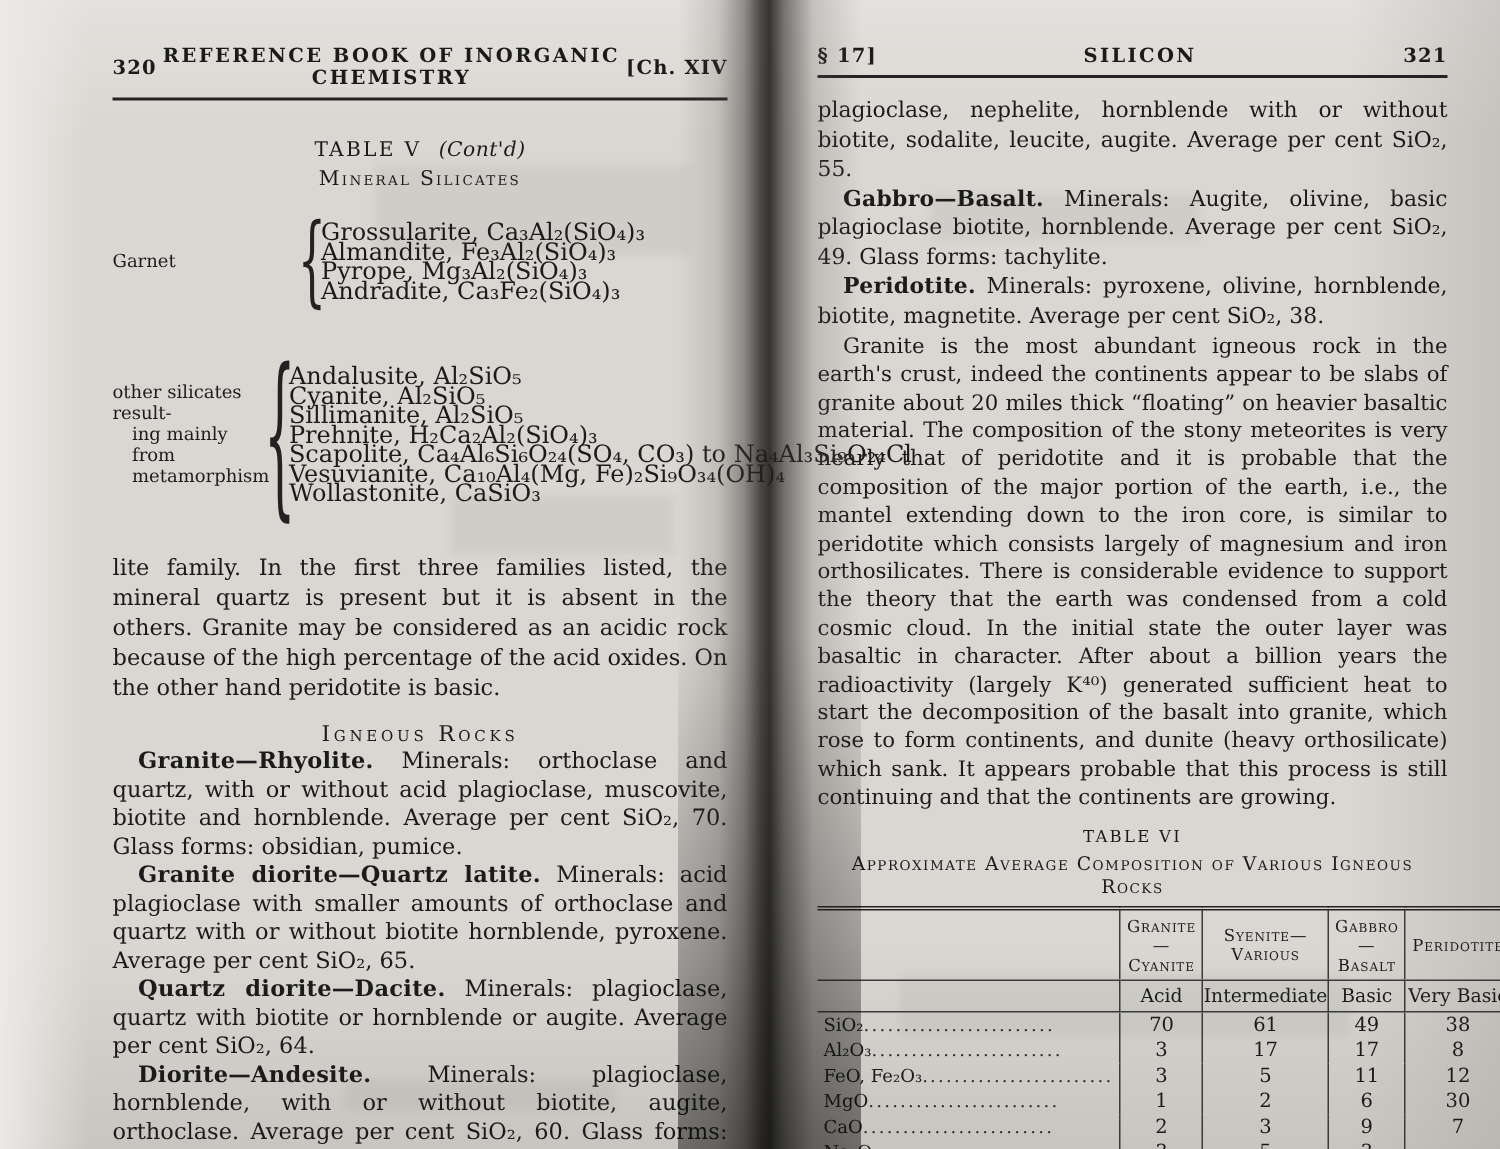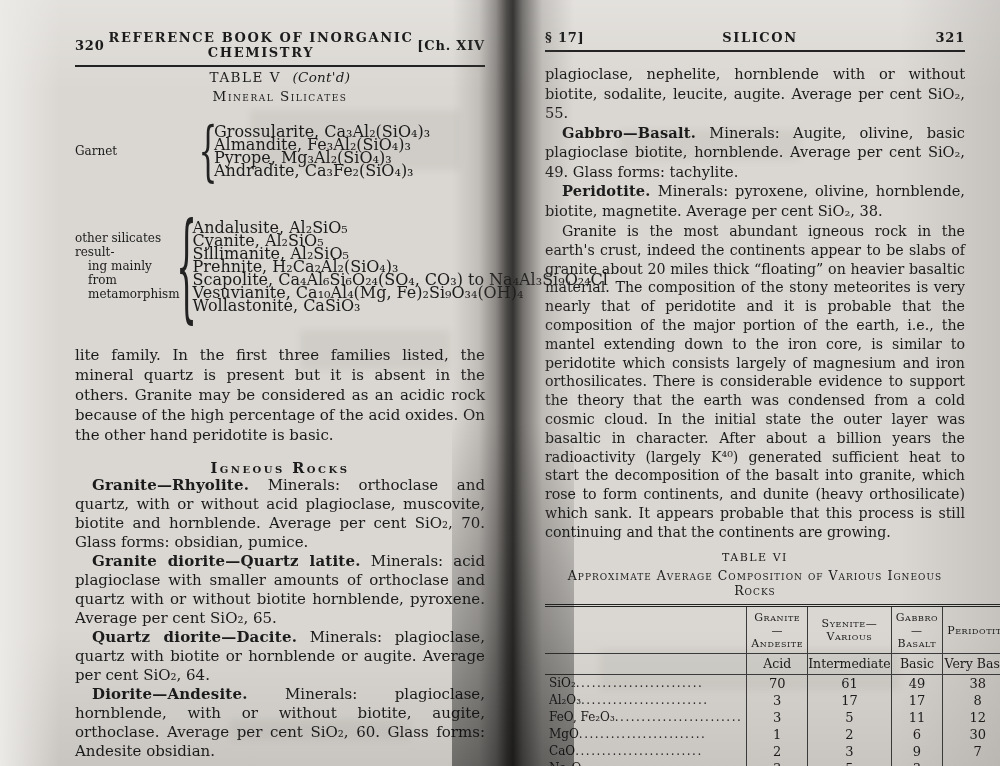--- a/index.html
+++ b/index.html
@@ -38,36 +38,36 @@
   .page { position: absolute; top: 30px; }
   .lp { left: 75px;  width: 410px; }
   .rp { left: 545px; width: 420px; }
 
   
   .runhead { display: flex; align-items: center; font-weight: bold; font-size: 13px;
              letter-spacing: 0.8px; padding-bottom: 5px; border-bottom: 2px solid #232323; }
   .runhead .mid { flex: 1; text-align: center; letter-spacing: 1.6px; }
 
   
-  .tv-title { text-align: center; font-size: 13.5px; margin-top: 2px; letter-spacing: 1.5px; }
+  .tv-title { text-align: center; font-size: 13.5px; margin-top: 25px; letter-spacing: 1.5px; }
   .tv-title .suffix { font-style: italic; letter-spacing: 0.3px; }
   .tv-sub { text-align: center; font-variant: small-caps; letter-spacing: 1.5px; font-size: 13.5px; margin-top: 3px; }
   .mgroup { display: flex; align-items: center; margin-top: 8px; }
   .mgroup .glabel { width: 126px; font-size: 12px; line-height: 14px; }
   .glabel .ind { padding-left: 13px; display: block; }
   .brace { width: 13px; display: flex; align-items: center; justify-content: center;
            overflow: visible; color: #222; font-family: "DejaVu Serif", serif; }
   .brace-sm span { font-size: 66px; transform: scaleX(0.45); display: block; }
   .brace-lg span { font-size: 118px; transform: scaleX(0.28); display: block; }
   .mlist { list-style: none; font-size: 16px; line-height: 13px; white-space: nowrap; }
   .connector { font-size: 12px; margin: 6px 0 0 12px; }
 
   
   .para { font-size: 15px; line-height: 20px; text-align: justify; margin-top: 10px; }
-  .sect-head { text-align: center; font-variant: small-caps; letter-spacing: 2.5px; font-size: 14.5px; margin-top: 14px; font-weight: bold; }
+  .sect-head { text-align: center; font-variant: small-caps; letter-spacing: 2.5px; font-size: 14.5px; margin-top: 14px; }
   .rock { font-size: 15px; line-height: 19px; text-align: justify; text-indent: 17px; }
   .rock b { letter-spacing: 0.2px; }
   .lp .rock:first-of-type { margin-top: 8px; }
   .rp .cont { margin-top: 12px; font-size: 14.6px; line-height: 19.5px; text-align: justify; }
   .rp .rock { font-size: 14.6px; line-height: 19.5px; }
   .rp .main-para { font-size: 14.2px; line-height: 18.8px; text-align: justify; text-indent: 17px; margin-top: 2px; }
 
   
   .tvi-title { text-align: center; font-size: 11px; letter-spacing: 1.5px; margin-top: 9px; }
   .tvi-caption { text-align: center; font-variant: small-caps; letter-spacing: 1px; font-size: 12.5px; margin-top: 4px; }
@@ -181,21 +181,21 @@
         <col class="c1">
         <col class="c2">
         <col class="c3">
         <col class="c4">
       </colgroup>
     <thead>
       <tr class="names">
         <th class="lbl"></th>
         <th>
           <div>Granite—</div>
-          <div>Andesite</div>
+          <div>Cyanite</div>
         </th>
         <th>
           <div>Syenite—</div>
           <div>Various</div>
         </th>
         <th>
           <div>Gabbro—</div>
           <div>Basalt</div>
         </th>
         <th>

